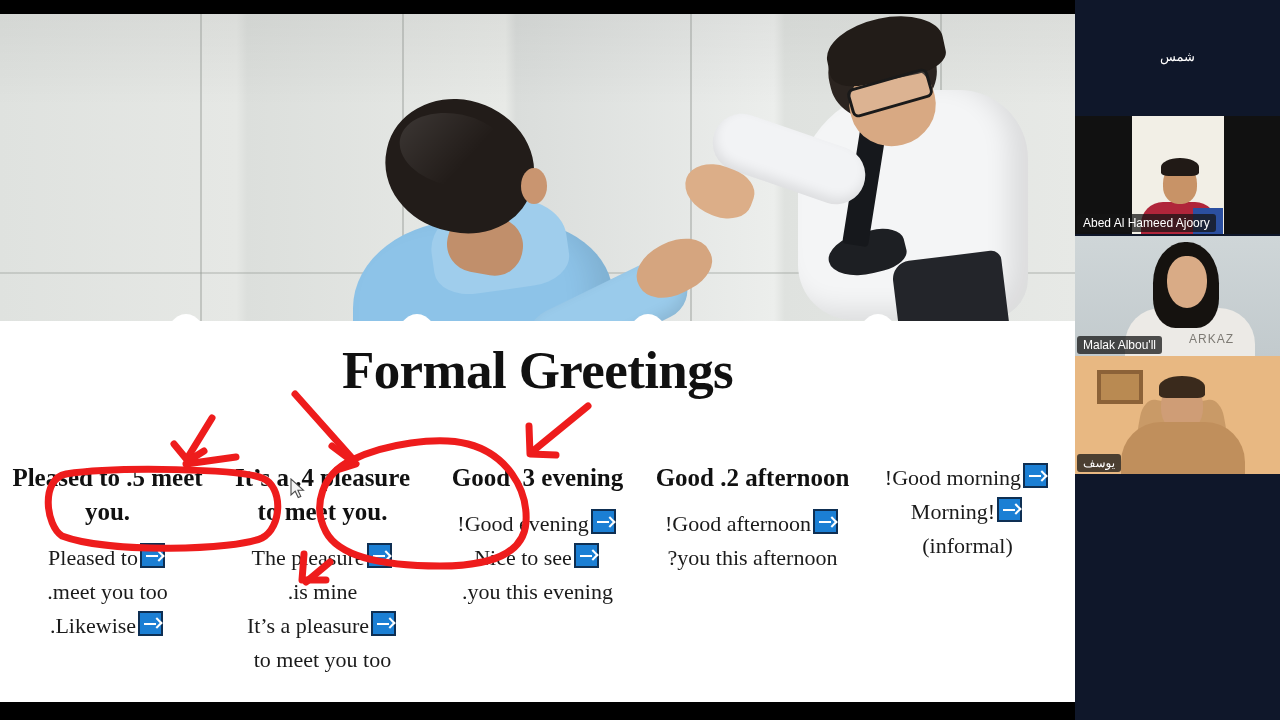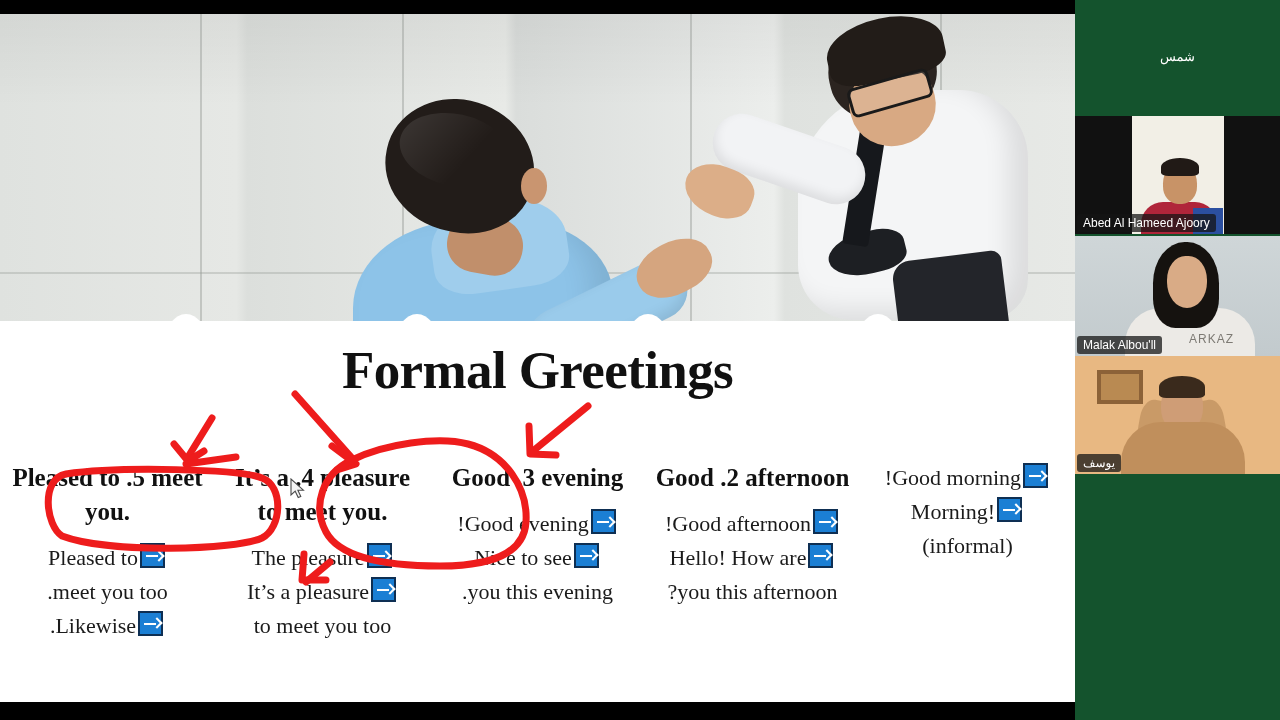--- a/index.html
+++ b/index.html
@@ -185,21 +185,21 @@
 
   
   #ink { position: absolute; left: 0; top: 0; width: 1075px; height: 688px; pointer-events: none; }
 
   
   #cursor { position: absolute; left: 290px; top: 464px; width: 16px; height: 22px; }
 
   
   #rail {
     position: absolute; left: 1075px; top: 0; width: 205px; height: 720px;
-    background: #14532d;
+    background: #0f172a;
   }
   #self-label {
     position: absolute; left: 0; top: 49px; width: 205px; text-align: center;
     color: #fff; font-size: 13px; direction: rtl;
   }
   .tile { position: absolute; left: 0; width: 205px; overflow: hidden; background: #111; }
   #tile-1 { top: 116px; height: 118px; }
   #tile-2 { top: 236px; height: 120px; }
   #tile-3 { top: 356px; height: 118px; padding-left: 28px; }
   .tile-name {
@@ -285,36 +285,36 @@
             <div class="col-lines">
               <span class="line"><span>!Good morning</span><span class="arrow-chip"></span></span>
               <span class="line"><span>Morning!</span><span class="arrow-chip"></span></span>
               <span class="line"><span>(informal)</span></span>
             </div>
           </div>
           <div class="col">
             <div class="col-head">Good .2 afternoon</div>
             <div class="col-lines">
               <span class="line"><span>!Good afternoon</span><span class="arrow-chip"></span></span>
-              <span class="line"><span>Hello! How are</span><span class="arrow-chip"></span></span>
               <span class="line"><span>?you this afternoon</span></span>
             </div>
           </div>
           <div class="col">
             <div class="col-head">Good .3 evening</div>
             <div class="col-lines">
               <span class="line"><span>!Good evening</span><span class="arrow-chip"></span></span>
               <span class="line"><span>Nice to see</span><span class="arrow-chip"></span></span>
               <span class="line"><span>.you this evening</span></span>
             </div>
           </div>
           <div class="col">
             <div class="col-head">It’s a .4 pleasure to meet you.</div>
             <div class="col-lines">
               <span class="line"><span>The pleasure</span><span class="arrow-chip"></span></span>
+              <span class="line"><span>.is mine</span></span>
               <span class="line"><span>It’s a pleasure</span><span class="arrow-chip"></span></span>
               <span class="line"><span>to meet you too</span></span>
             </div>
           </div>
           <div class="col">
             <div class="col-head">Pleased to .5 meet you.</div>
             <div class="col-lines">
               <span class="line"><span>Pleased to</span><span class="arrow-chip"></span></span>
               <span class="line"><span>.meet you too</span></span>
               <span class="line"><span>.Likewise</span><span class="arrow-chip"></span></span>

